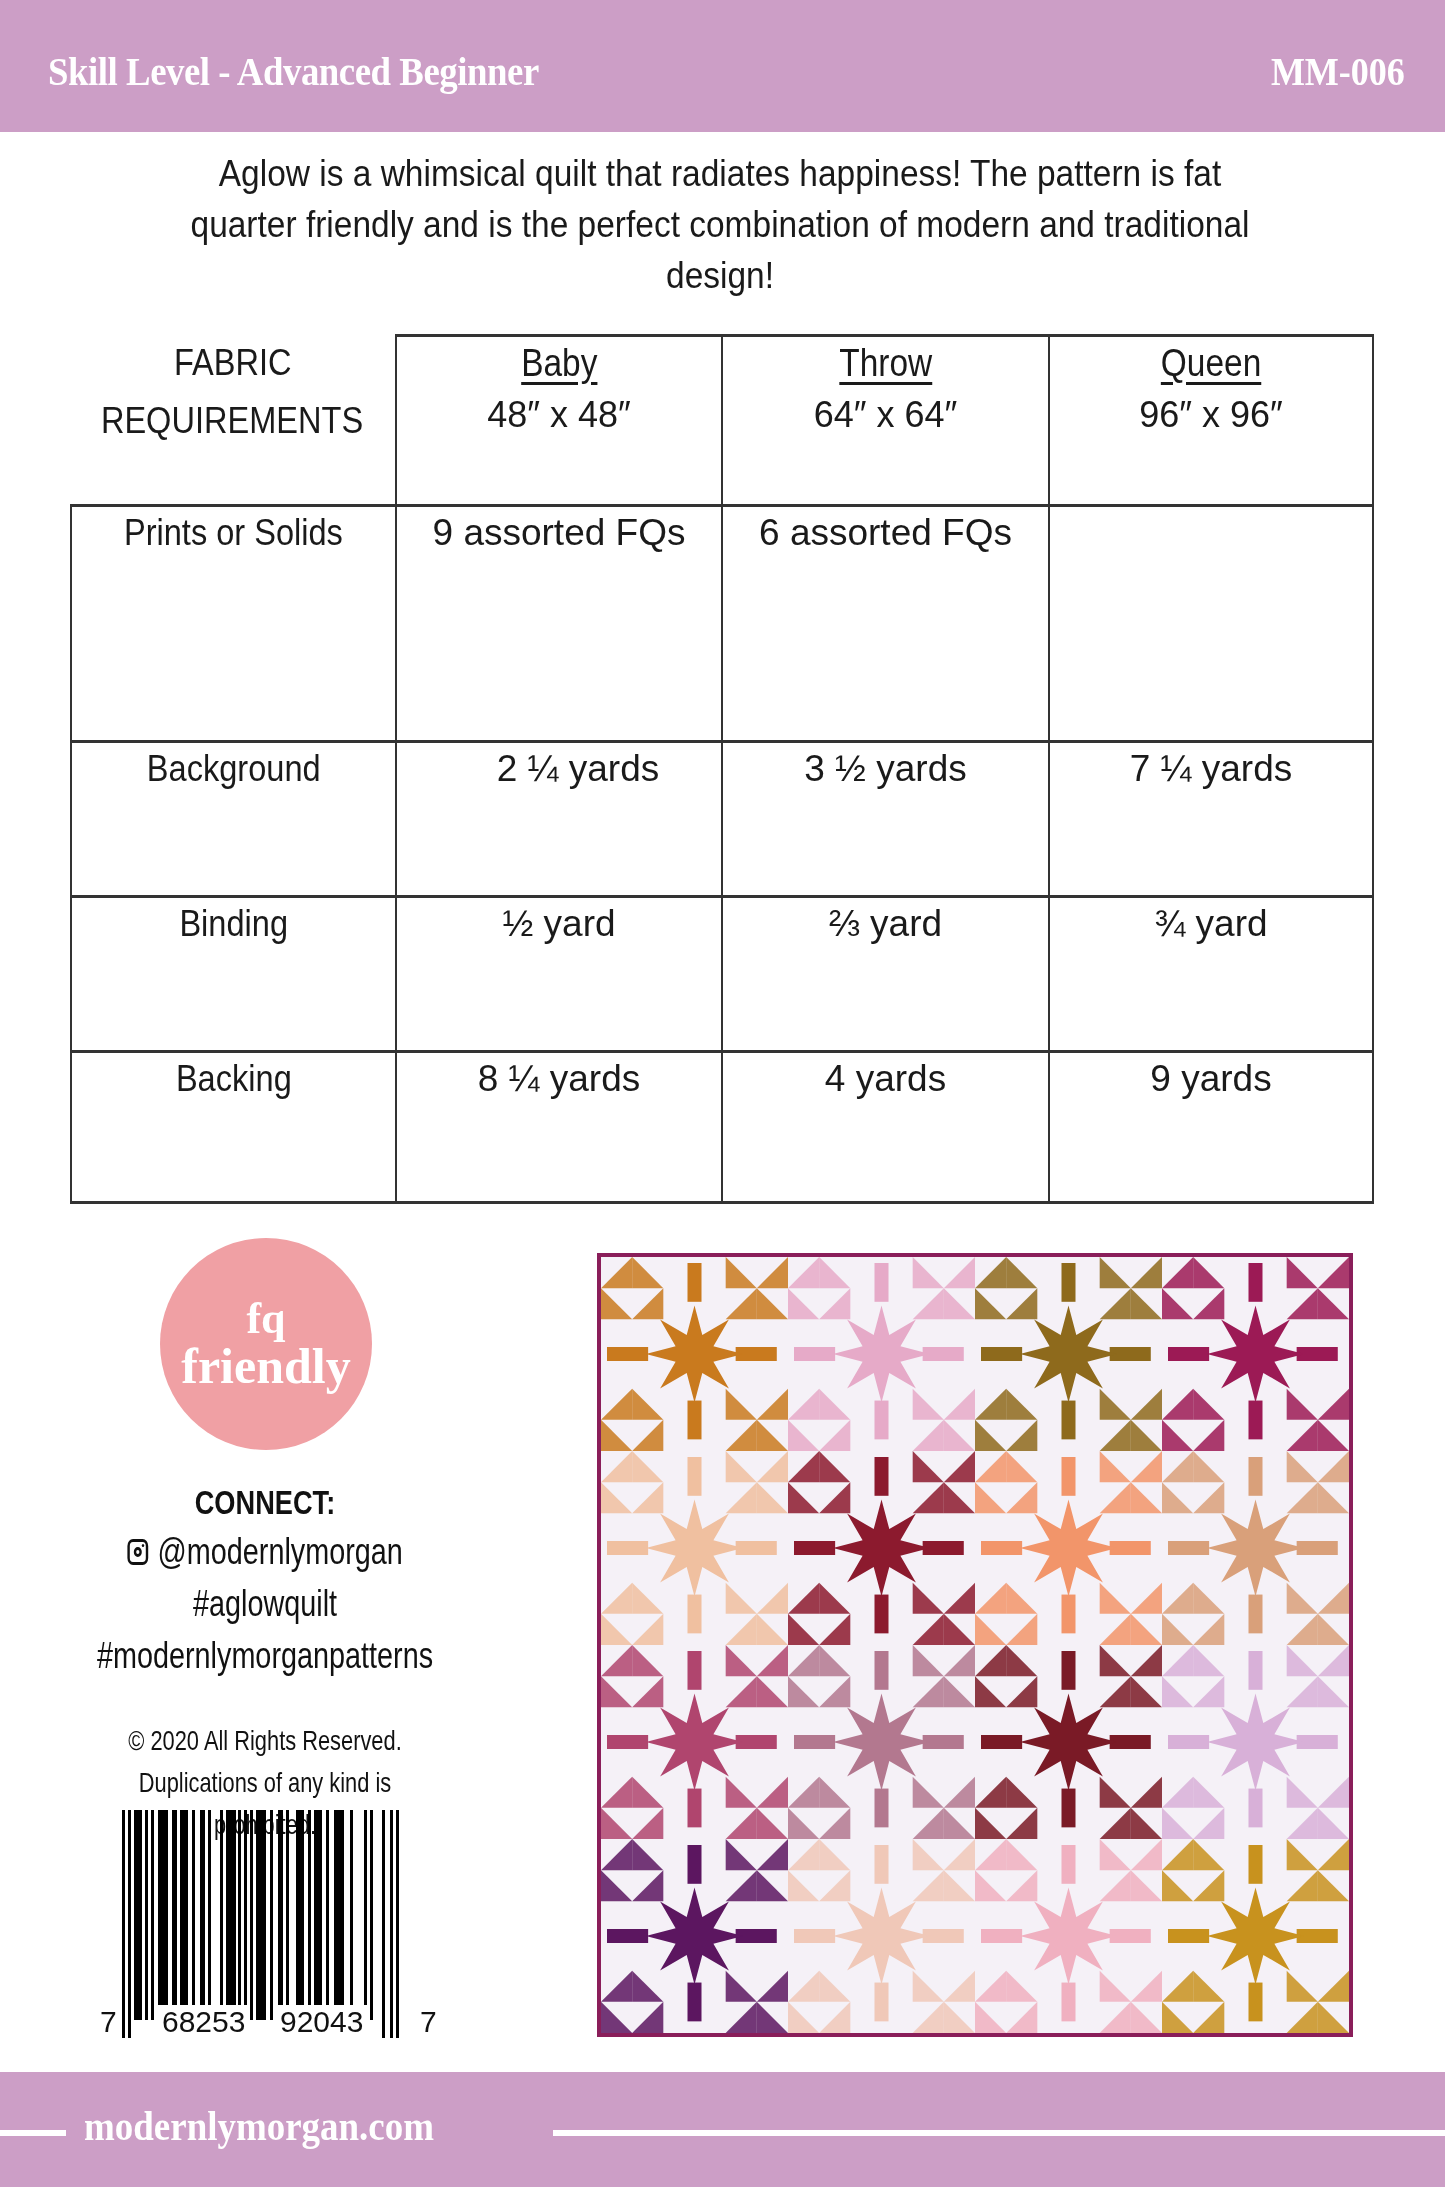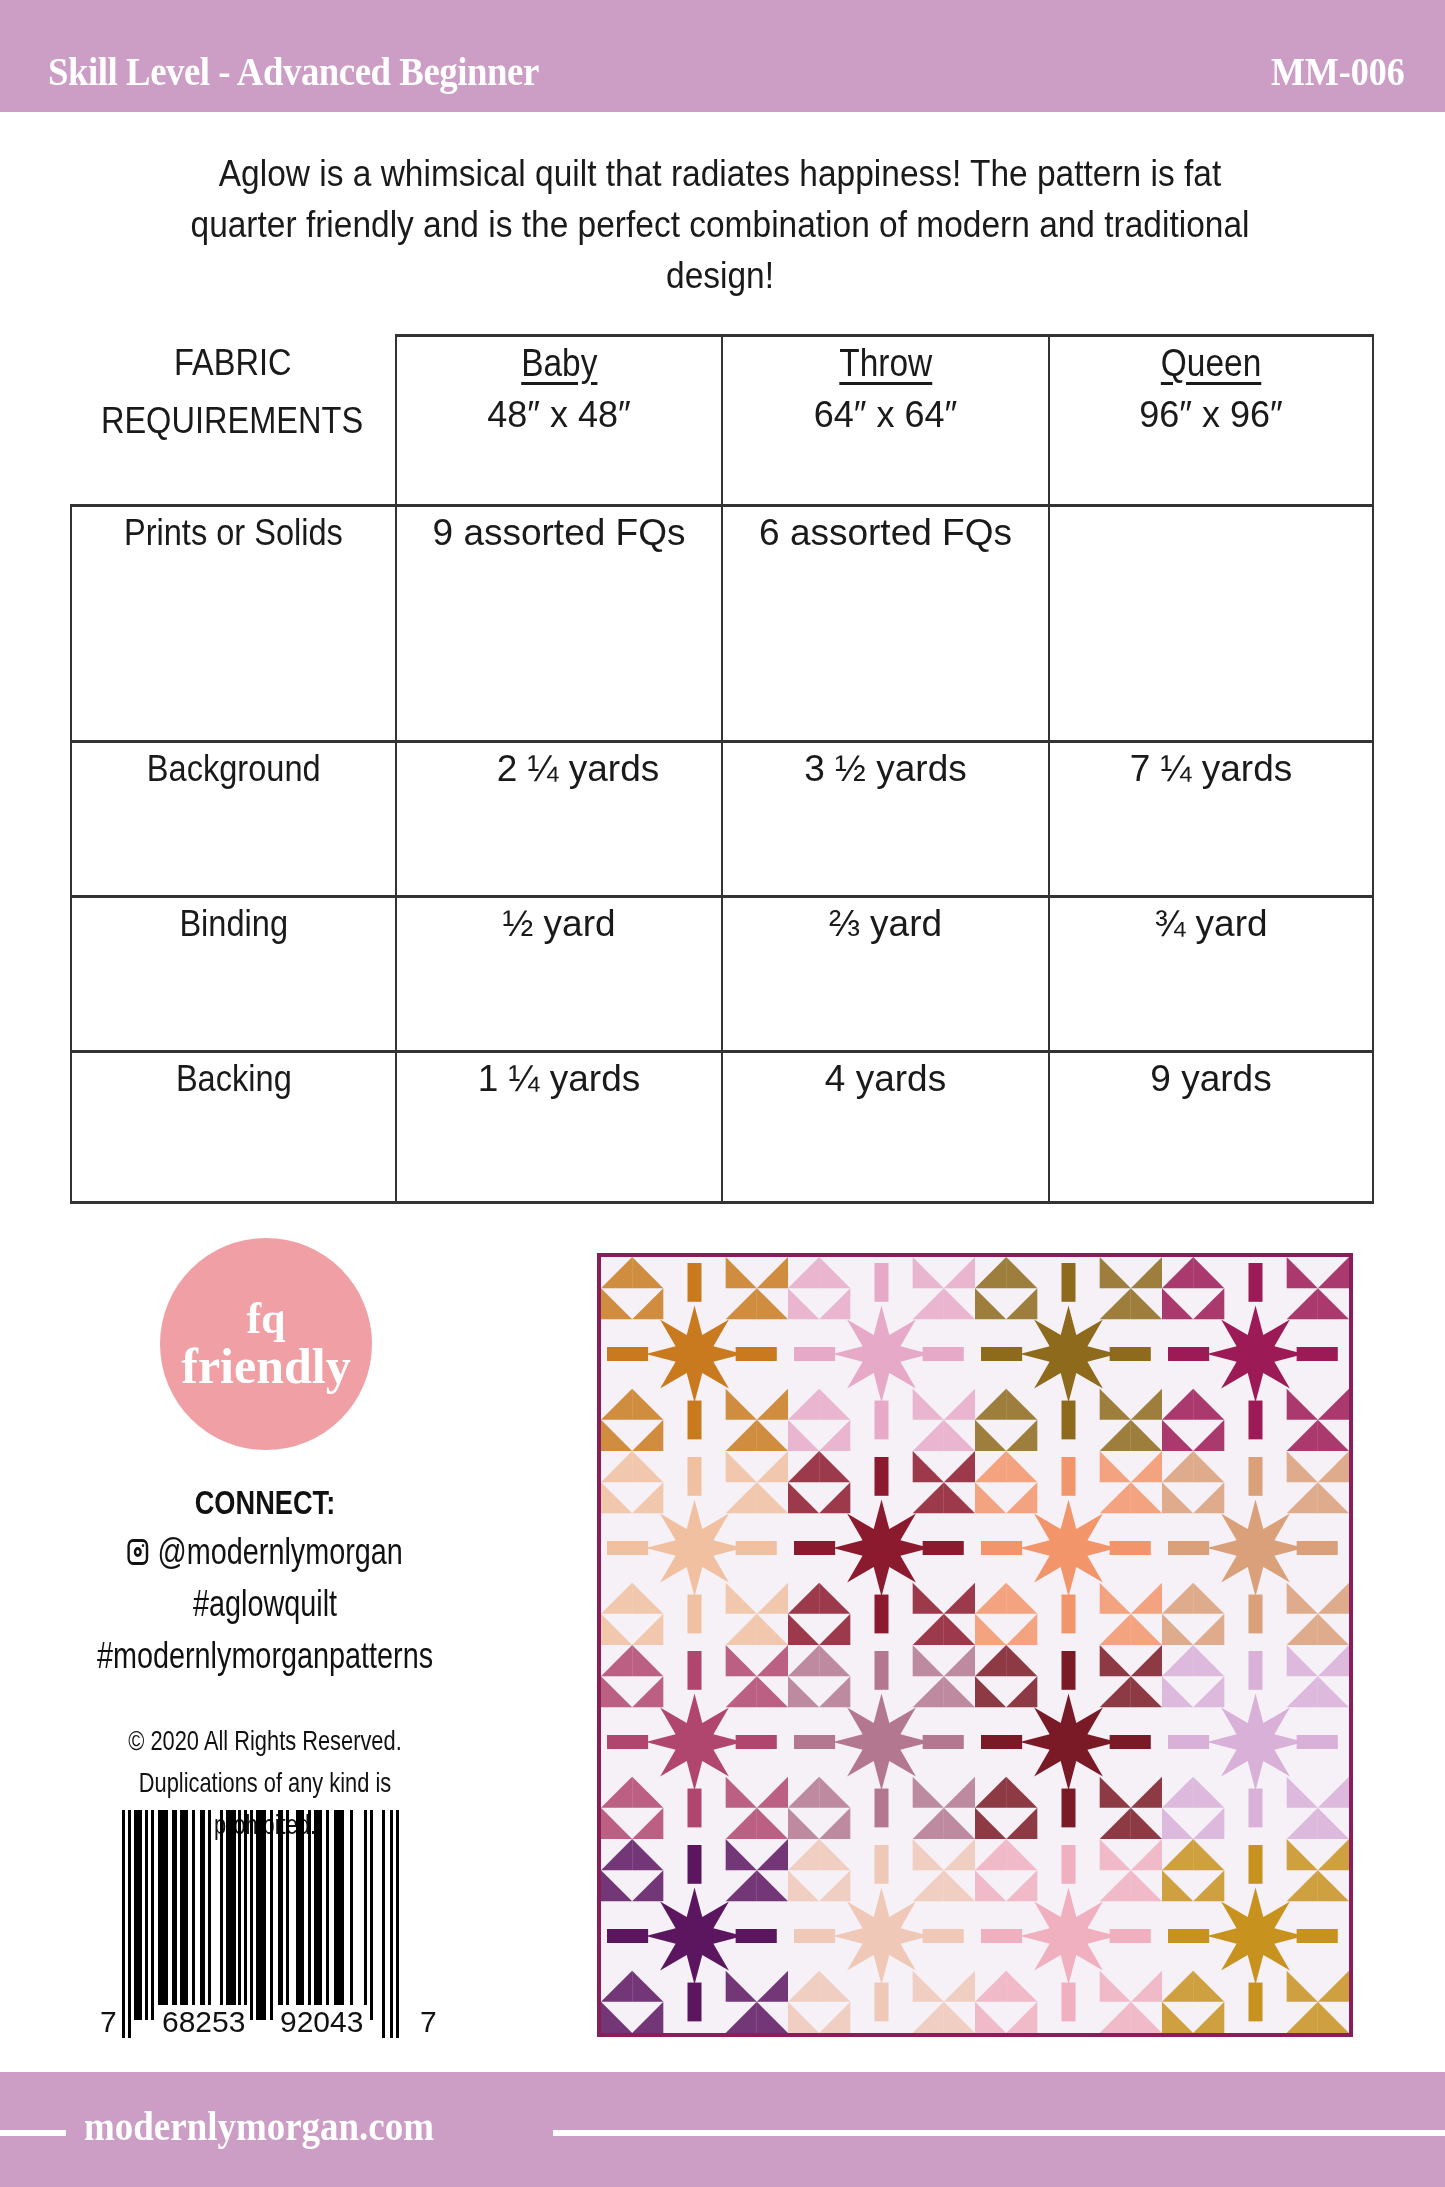--- a/index.html
+++ b/index.html
@@ -3,21 +3,21 @@
 <meta charset="utf-8">
 <style>
   html, body { margin: 0; padding: 0; }
   body {
     width: 1445px; height: 2187px; position: relative; overflow: hidden;
     background: #ffffff; font-family: "Liberation Sans", sans-serif; color: #111;
   }
   .banner {
     position: absolute; left: 0; width: 1445px; background: #cc9ec6;
   }
-  .top-banner { top: 0; height: 112px; }
+  .top-banner { top: 0; height: 132px; }
   .top-banner .skill {
     position: absolute; left: 48px; top: 48px;
     font-family: "Liberation Serif", serif; font-weight: bold; font-size: 40px;
     color: #ffffff; letter-spacing: -0.5px; transform: scaleX(0.92); transform-origin: left center;
   }
   .top-banner .code {
     position: absolute; right: 40px; top: 48px;
     font-family: "Liberation Serif", serif; font-weight: bold; font-size: 40px;
     color: #ffffff; transform: scaleX(0.9); transform-origin: right center;
   }
@@ -174,21 +174,21 @@
     <span>⅔ yard</span>
   </div>
   <div class="cell" style="left:980px;top:564px;width:322px;height:152px;">
     <span>¾ yard</span>
   </div>
 
   <div class="cell" style="left:2px;top:719px;width:323px;height:148px;">
     <span class="narrow">Backing</span>
   </div>
   <div class="cell" style="left:327px;top:719px;width:324px;height:148px;">
-    <span>1 ¼ yards</span>
+    <span>8 ¼ yards</span>
   </div>
   <div class="cell" style="left:653px;top:719px;width:325px;height:148px;">
     <span>4 yards</span>
   </div>
   <div class="cell" style="left:980px;top:719px;width:322px;height:148px;">
     <span>9 yards</span>
   </div>
 </div>
 
 <div class="fq-badge">

